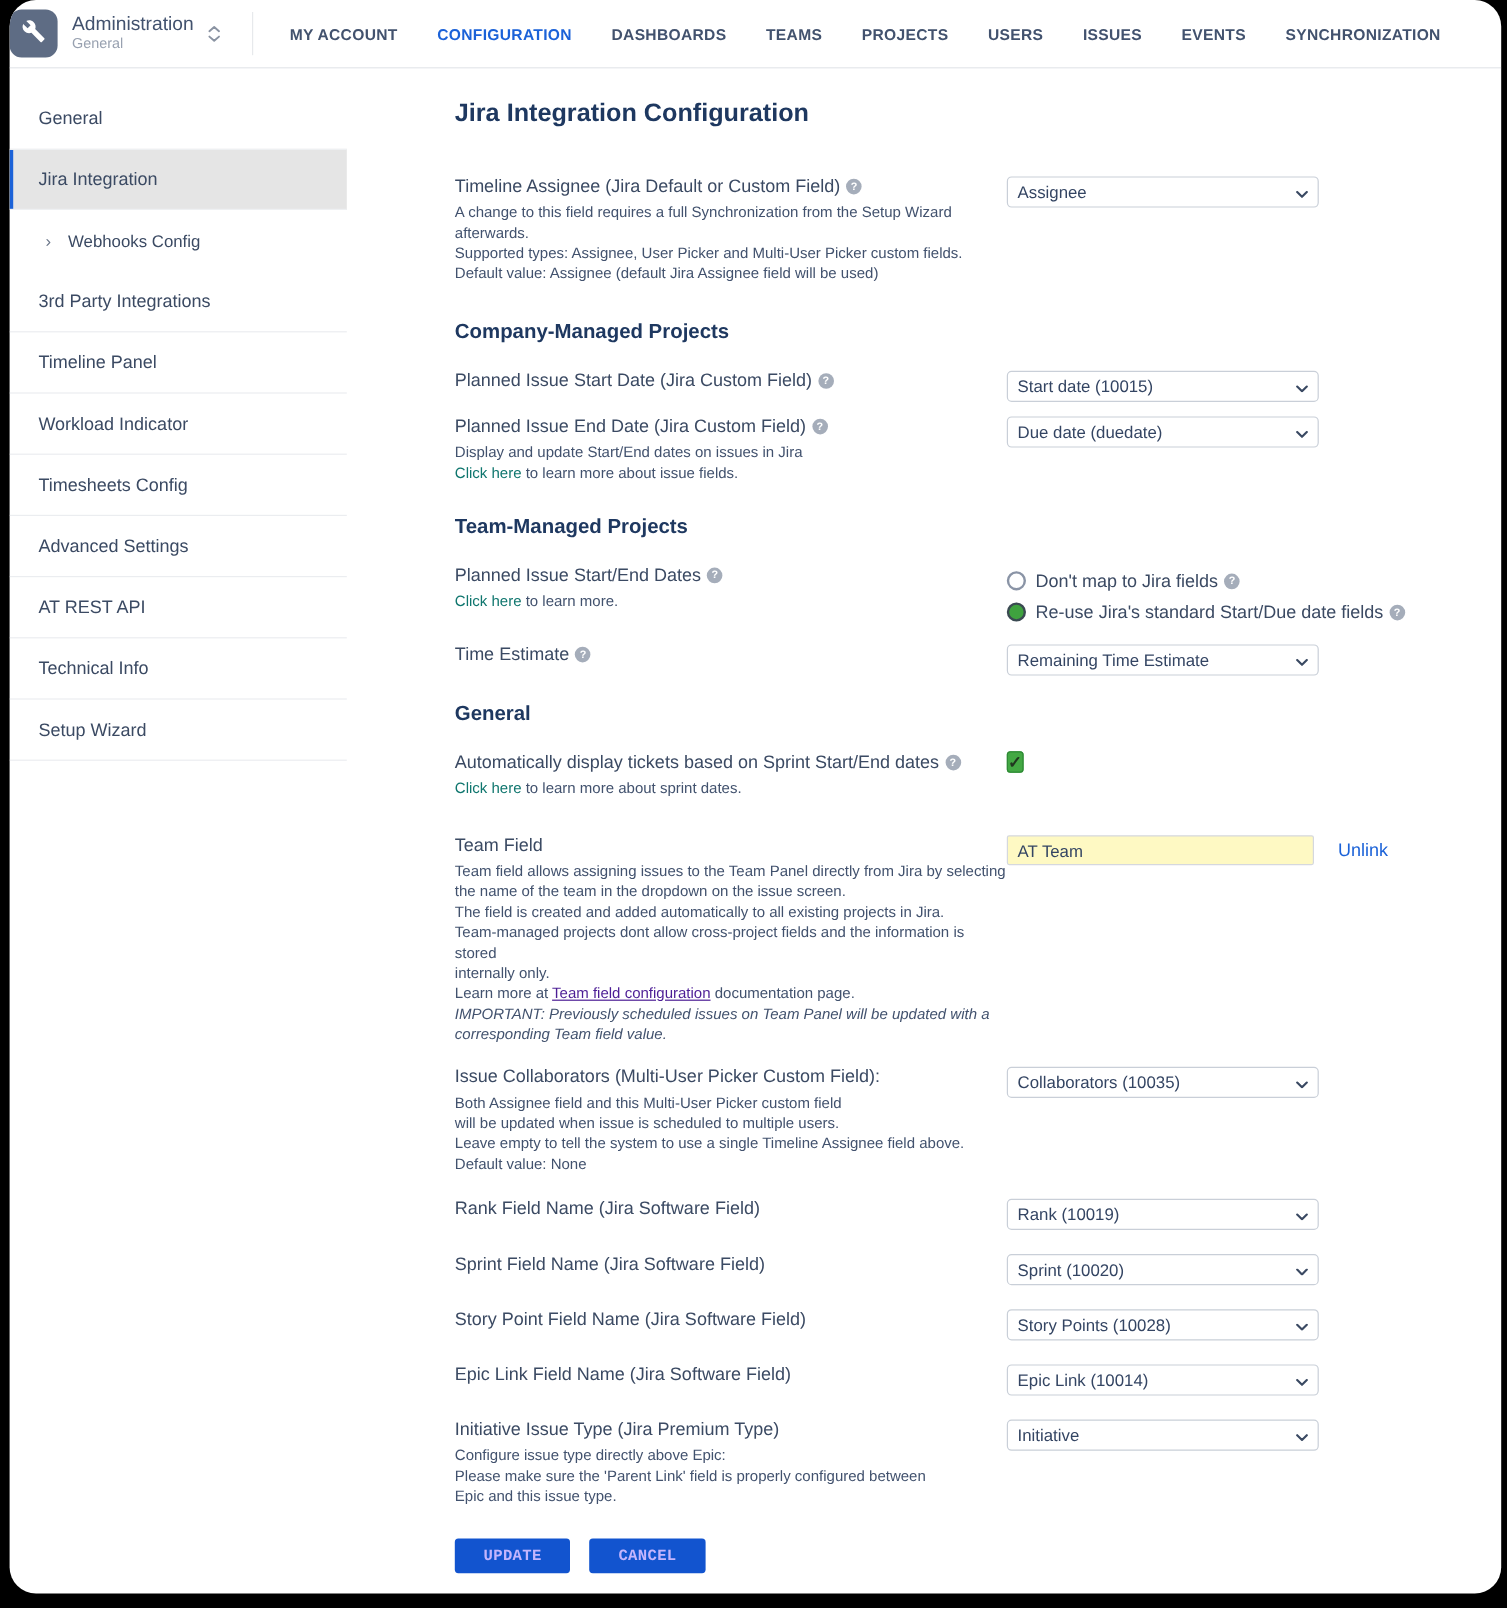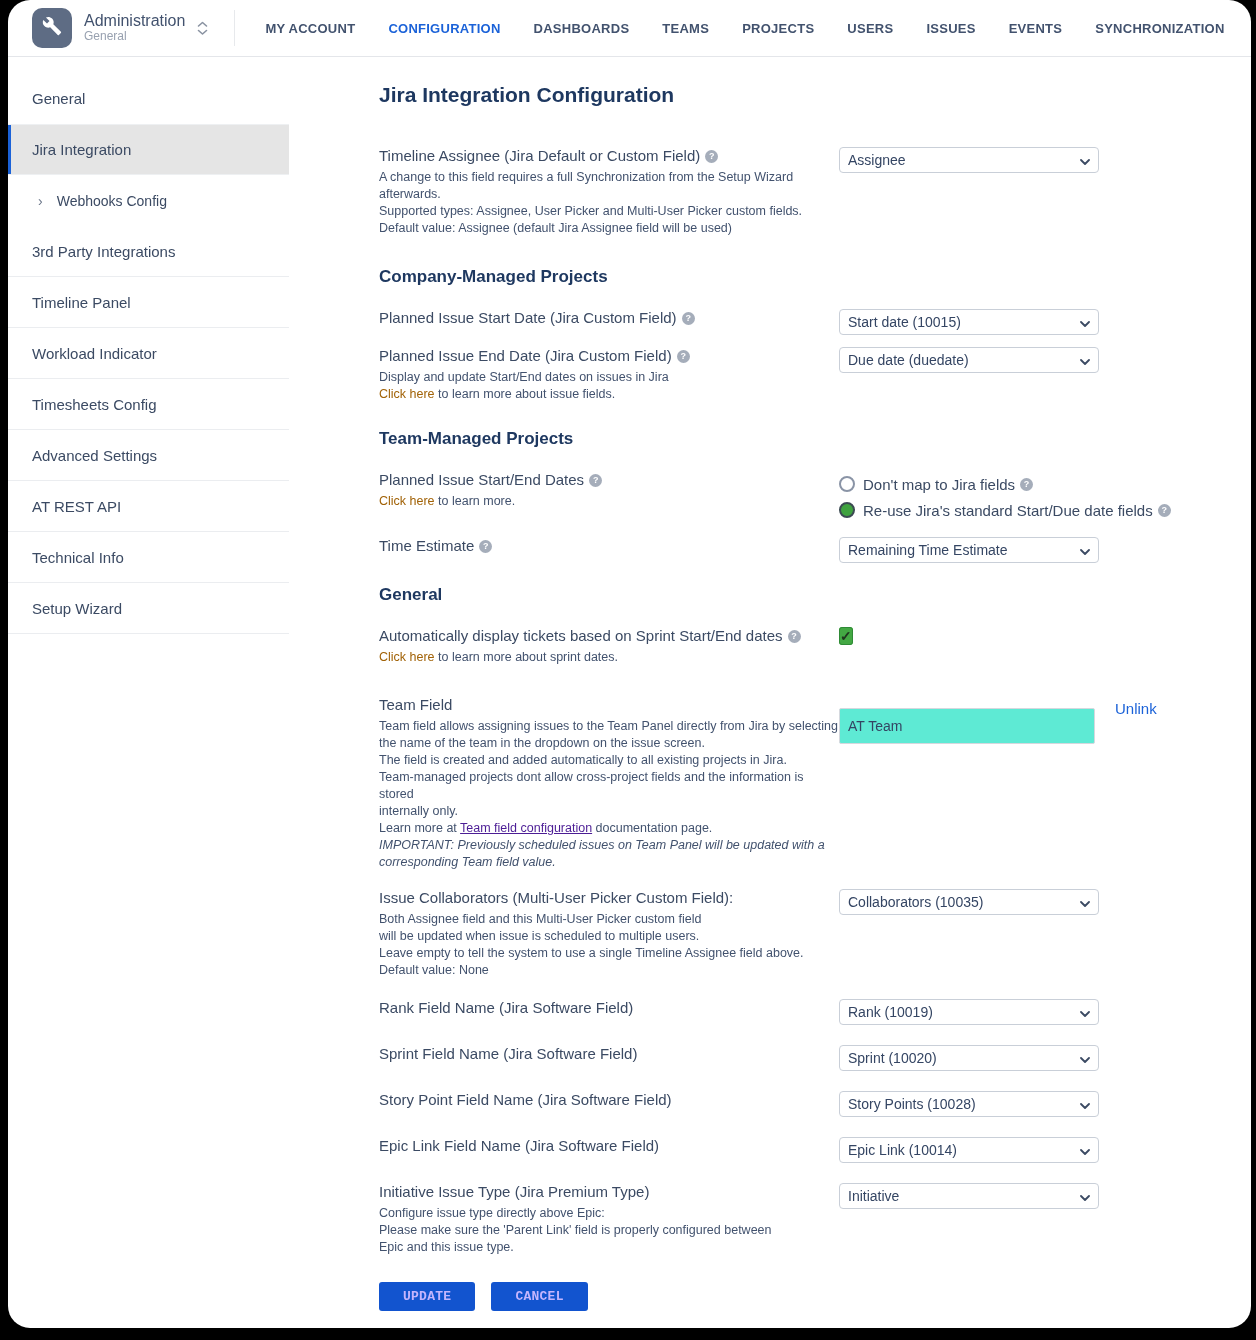--- a/index.html
+++ b/index.html
@@ -2,21 +2,21 @@
 <html><head>
 <meta charset="utf-8">
 <style>
   * { box-sizing: border-box; }
   html,body { margin:0; padding:0; background:#000; font-family:"Liberation Sans", sans-serif; }
   .card {
     position:relative; width:1243px; height:1328px; margin:0 0 12px 8px;
     background:#fff; border-radius:22px; overflow:hidden;
   }
   
-  .topnav { height:57px; display:flex; align-items:center; padding-left:24px; border-bottom:1px solid #e4e6ea; }
+  .topnav { height:57px; display:flex; align-items:center; border-bottom:1px solid #e4e6ea; }
   .logo { width:40px; height:40px; background:#5e6c84; border-radius:10px; display:flex; align-items:center; justify-content:center; flex:0 0 auto; }
   .app-meta { margin-left:12px; line-height:1.15; }
   .app-title { font-size:16px; color:#42526e; }
   .app-sub { font-size:12px; color:#98a1b0; }
   .updown { margin-left:12px; color:#8a93a2; display:flex; flex-direction:column; gap:1px; cursor:pointer; }
   .nav-sep { width:1px; height:36px; background:#e7e9ec; margin:0 30px 0 26px; }
   .nav { display:flex; gap:33px; font-size:13px; font-weight:700; color:#42526e; letter-spacing:.02em; }
   .nav .nav-item { cursor:pointer; white-space:nowrap; }
   .nav .nav-item.active { color:#1b62d8; }
   
@@ -33,36 +33,36 @@
   h1.page-title { font-size:21px; font-weight:600; color:#1e3860; margin:6px 0 40px; }
   h2.section { font-size:17px; font-weight:700; color:#1e3860; margin:0 0 22px; }
   .row { display:flex; align-items:flex-start; }
   .lbl-col { width:460px; flex:0 0 auto; }
   .ctl-col { width:340px; flex:0 0 auto; }
   .lbl { font-size:15px; color:#3b4a63; }
   .desc { font-size:12.5px; color:#42526e; line-height:17px; margin-top:5px; }
   .desc .line { margin-top:0; }
   .desc.tall .line { line-height:17px; }
   .italic { font-style:italic; }
-  .lnk-orange { color:#a16207; cursor:pointer; }
+  .lnk-orange { color:#0f766e; cursor:pointer; }
   .lnk-blue { color:#4c1d95; cursor:pointer; }
   .lnk-underline { text-decoration:underline; }
   .help { display:inline-flex; align-items:center; justify-content:center; width:13px; height:13px; border-radius:50%; background:#a5adba; color:#fff; font-size:9px; font-weight:700; margin-left:5px; vertical-align:2px; cursor:pointer; }
   
   .select { width:260px; height:26px; border:1px solid #c9cfd8; border-radius:4px; background:#fff; display:flex; align-items:center; justify-content:space-between; padding:0 8px; font-size:14px; color:#344563; cursor:pointer; }
   .select svg { flex:0 0 auto; }
   
   .radio-line { display:flex; align-items:center; height:26px; font-size:15px; color:#3b4a63; }
   .radio { width:16px; height:16px; border-radius:50%; border:2px solid #8a94a6; background:#fff; margin-right:8px; flex:0 0 auto; cursor:pointer; }
   .radio.sel { border:2.5px solid #3b4a52; background:#3fa23f; }
   
   .checkbox { width:16px; height:16px; background:#43a843; border:1px solid #2f8a36; border-radius:3px; color:#20371f; font-size:14px; font-weight:700; line-height:14px; text-align:center; cursor:pointer; }
   
   .tf-wrap { display:flex; align-items:flex-start; }
-  .tf { width:256px; height:36px; border:1px solid #d5d8de; background:#5eead4; border-radius:2px; font-size:14px; color:#344563; display:flex; align-items:center; padding:0 8px;margin-top:12px; }
+  .tf { width:256px; height:25px; border:1px solid #d5d8de; background:#fef9c3; border-radius:2px; font-size:14px; color:#344563; display:flex; align-items:center; padding:0 8px; }
   .unlink { margin-left:20px; font-size:15px; color:#1b62d8; line-height:25px; cursor:pointer; }
   
   .btn-row { margin-top:26px; display:flex; gap:16px; }
   .btn { background:#1254cf; color:#c4b5fd; font-size:13px; font-weight:700; letter-spacing:.02em; padding:7px 24px; border-radius:3px; border:none; cursor:pointer; font-family:Liberation Mono, monospace; }
   
   .mb12 { margin-bottom:12px; } .mb14 { margin-bottom:14px; } .mb18 { margin-bottom:18px; }
   .mb20 { margin-bottom:20px; } .mb22 { margin-bottom:22px; } .mb26 { margin-bottom:26px; }
   .mb30 { margin-bottom:30px; }
   .mt24 { margin-top:24px; }
 </style>

